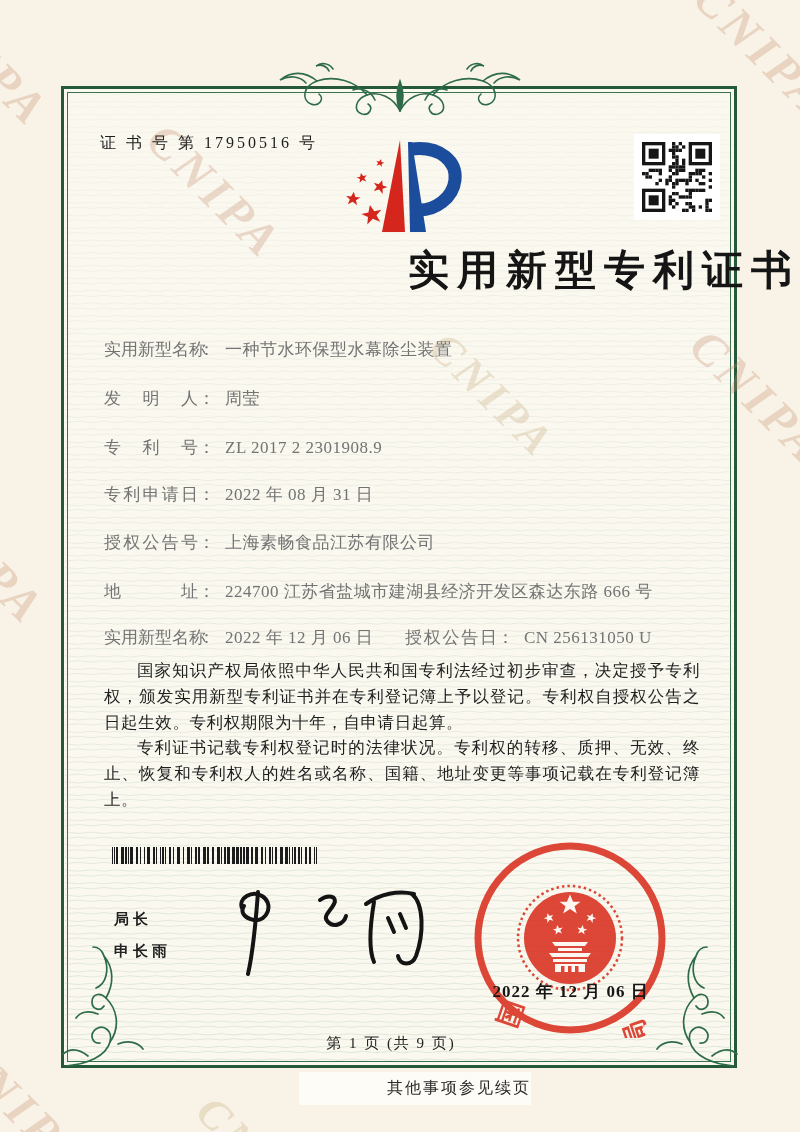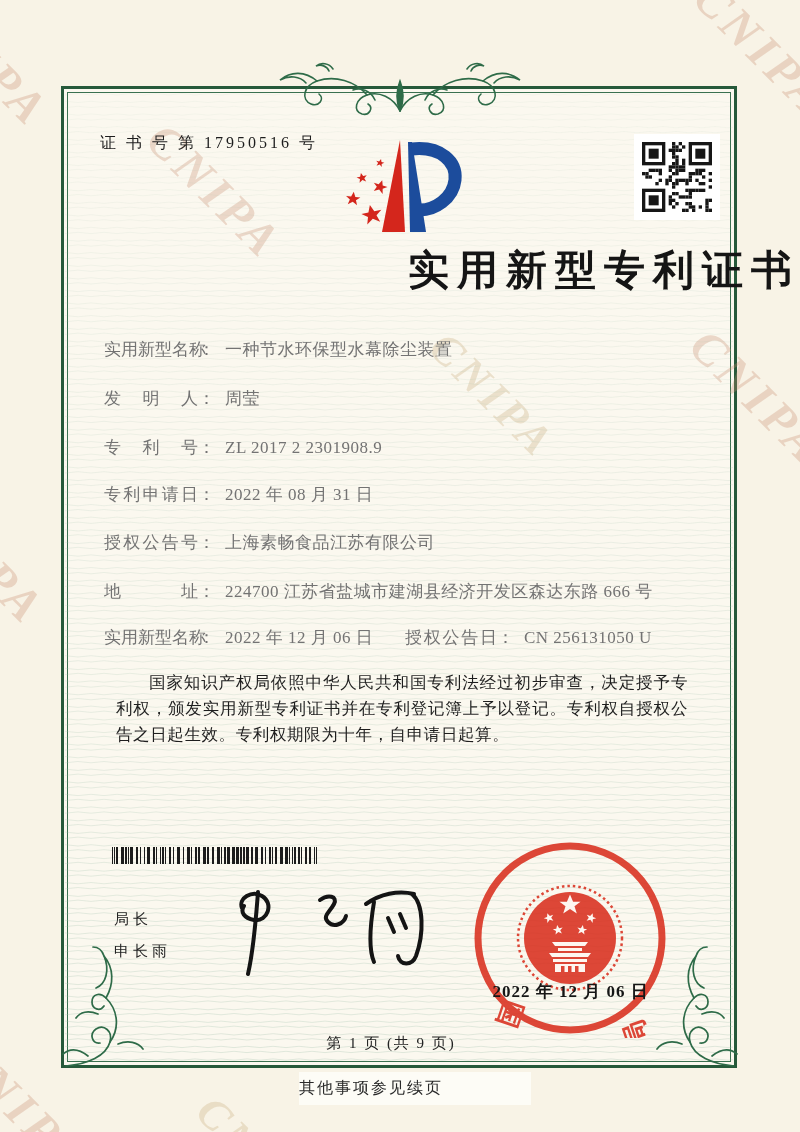--- a/index.html
+++ b/index.html
@@ -21,29 +21,29 @@
          letter-spacing:8px;color:#151515;z-index:3;}
   .rows{z-index:3;}
   .row{position:absolute;left:104px;width:600px;font-size:17px;color:#737373;z-index:3;white-space:nowrap;}
   .row .lbl{display:inline-block;width:94px;text-align:justify;text-align-last:justify;vertical-align:top;}
   .row .cln{display:inline-block;margin-right:10px;}
   .row .val{letter-spacing:0.5px;}
   .row .pair2{position:absolute;left:301px;top:0;}
   .row .pair2 .lbl{width:92px;}
   .paras{position:absolute;left:104px;top:658px;width:596px;font-size:16.5px;line-height:25.8px;
          color:#1e1e1e;text-align:justify;z-index:3;}
-  .paras p{margin:12px;text-indent:2em;letter-spacing:0.6px;}
+  .paras p{margin:0;text-indent:2em;letter-spacing:0.6px;}
   .officer{position:absolute;left:114px;font-family:"Liberation Sans","DejaVu Sans",sans-serif;
-           font-size:15px;font-weight:400;letter-spacing:4px;color:#222;z-index:4;}
+           font-size:15px;font-weight:700;letter-spacing:4px;color:#222;z-index:4;}
   .seal-date{position:absolute;left:488px;top:980px;width:165px;text-align:center;font-size:17px;
              font-weight:600;letter-spacing:1px;color:#161616;z-index:6;}
   .page-info{position:absolute;left:61px;top:1034px;width:660px;text-align:center;font-size:15px;
              letter-spacing:2px;color:#222;z-index:4;}
   .cont-box{position:absolute;left:299px;top:1072px;width:232px;height:33px;background:#fdfcf6;
-            z-index:4;display:flex;align-items:center;justify-content:flex-start;}
+            z-index:4;display:flex;align-items:center;justify-content:flex-end;}
   .cont-box span{font-size:16px;letter-spacing:2px;color:#2a2a2a;}
   svg{display:block;}
 </style>
 </head>
 <body>
 
 <div class="page">
 
   <svg width="0" height="0" style="position:absolute" aria-hidden="true">
     <defs>
@@ -414,20 +414,21 @@
     <div class="row" style="top:626px">
       <span class="lbl">实用新型名称</span><span class="cln">：</span><span class="val">2022 年 12 月 06 日</span>
       <span class="pair2">
         <span class="lbl">授权公告日</span><span class="cln">：</span><span class="val">CN 256131050 U</span>
       </span>
     </div>
   </div>
 
   <div class="paras">
     <p>国家知识产权局依照中华人民共和国专利法经过初步审查，决定授予专利权，颁发实用新型专利证书并在专利登记簿上予以登记。专利权自授权公告之日起生效。专利权期限为十年，自申请日起算。</p>
+    <p>专利证书记载专利权登记时的法律状况。专利权的转移、质押、无效、终止、恢复和专利权人的姓名或名称、国籍、地址变更等事项记载在专利登记簿上。</p>
   </div>
 
   <svg id="barcode" class="abs" style="left:112px;top:847px;z-index:3" width="208" height="17" viewBox="0 0 208 17">
       <rect x="0" y="0" width="1" height="17" fill="#1c1c1c"></rect>
       <rect x="2" y="0" width="1" height="17" fill="#1c1c1c"></rect>
       <rect x="4" y="0" width="2" height="17" fill="#1c1c1c"></rect>
       <rect x="9" y="0" width="3" height="17" fill="#1c1c1c"></rect>
       <rect x="13" y="0" width="2" height="17" fill="#1c1c1c"></rect>
       <rect x="16" y="0" width="1" height="17" fill="#1c1c1c"></rect>
       <rect x="18" y="0" width="3" height="17" fill="#1c1c1c"></rect>

